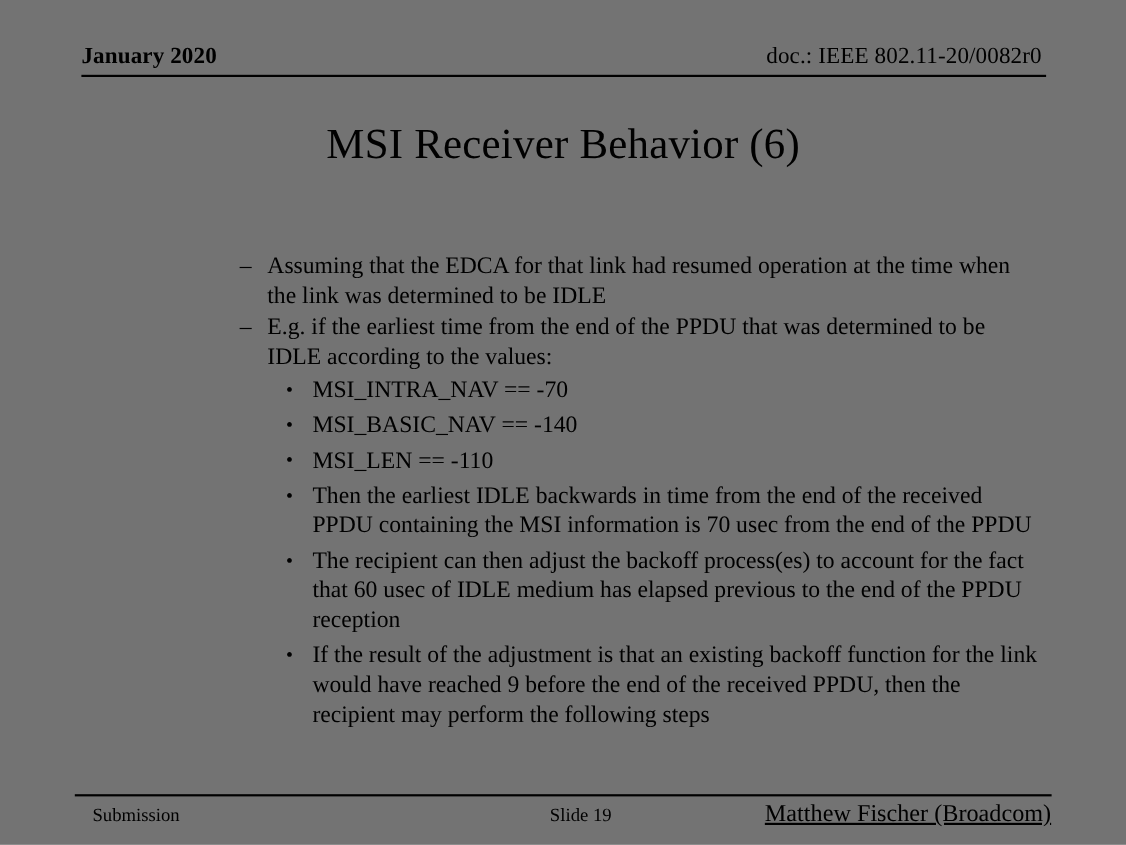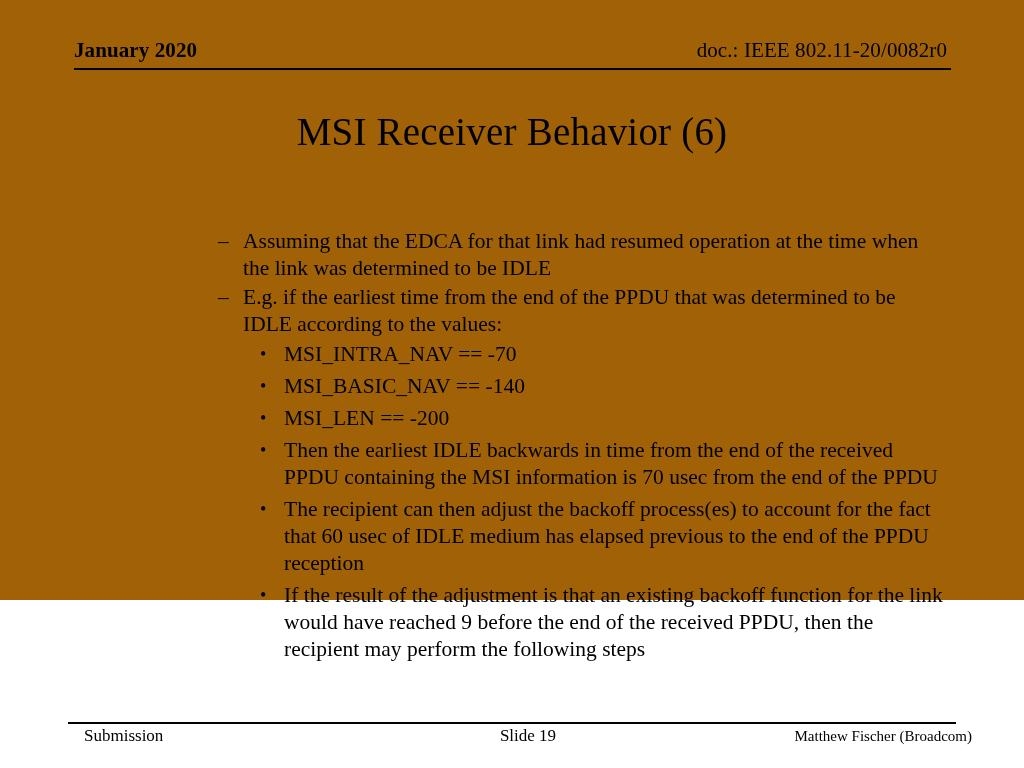--- a/index.html
+++ b/index.html
@@ -14,22 +14,22 @@
     font-family: "Liberation Serif", "DejaVu Serif", serif;
     color: #000000;
     overflow: hidden;
     position: relative;
   }
   .slide {
     position: absolute;
     left: 0;
     top: 0;
     width: 1024px;
-    height: 600px;
-    background: #a16207;
+    height: 768px;
+    background: #737373;
   }
 
   
   .header {
     position: absolute;
     left: 74px;
     top: 38px;
     width: 877px;
     height: 34px;
   }
@@ -160,25 +160,26 @@
     text-align: left;
   }
   .footer-center {
     font-size: 17px;
     white-space: nowrap;
     flex: 0 0 auto;
     width: 34%;
     text-align: center;
   }
   .footer-right {
-    font-size: 15px;
+    font-size: 22px;
     white-space: nowrap;
     flex: 0 0 auto;
     width: 33%;
-    text-align: right;
+    text-align: center;
+    text-decoration: underline;
   }
 </style>
 </head>
 <body>
 
 <div class="slide">
 
   <div class="header">
     <div class="header-row">
       <span class="header-date">January 2020</span>
@@ -210,21 +211,21 @@
             <span class="item-text">MSI_INTRA_NAV == -70</span>
           </li>
 
           <li class="item bullet">
             <span class="marker">•</span>
             <span class="item-text">MSI_BASIC_NAV == -140</span>
           </li>
 
           <li class="item bullet">
             <span class="marker">•</span>
-            <span class="item-text">MSI_LEN == -200</span>
+            <span class="item-text">MSI_LEN == -110</span>
           </li>
 
           <li class="item bullet">
             <span class="marker">•</span>
             <span class="item-text">Then the earliest IDLE backwards in time from the end of the received PPDU containing the MSI information is 70 usec from the end of the PPDU</span>
           </li>
 
           <li class="item bullet">
             <span class="marker">•</span>
             <span class="item-text">The recipient can then adjust the backoff process(es) to account for the fact that 60 usec of IDLE medium has elapsed previous to the end of the PPDU reception</span>

